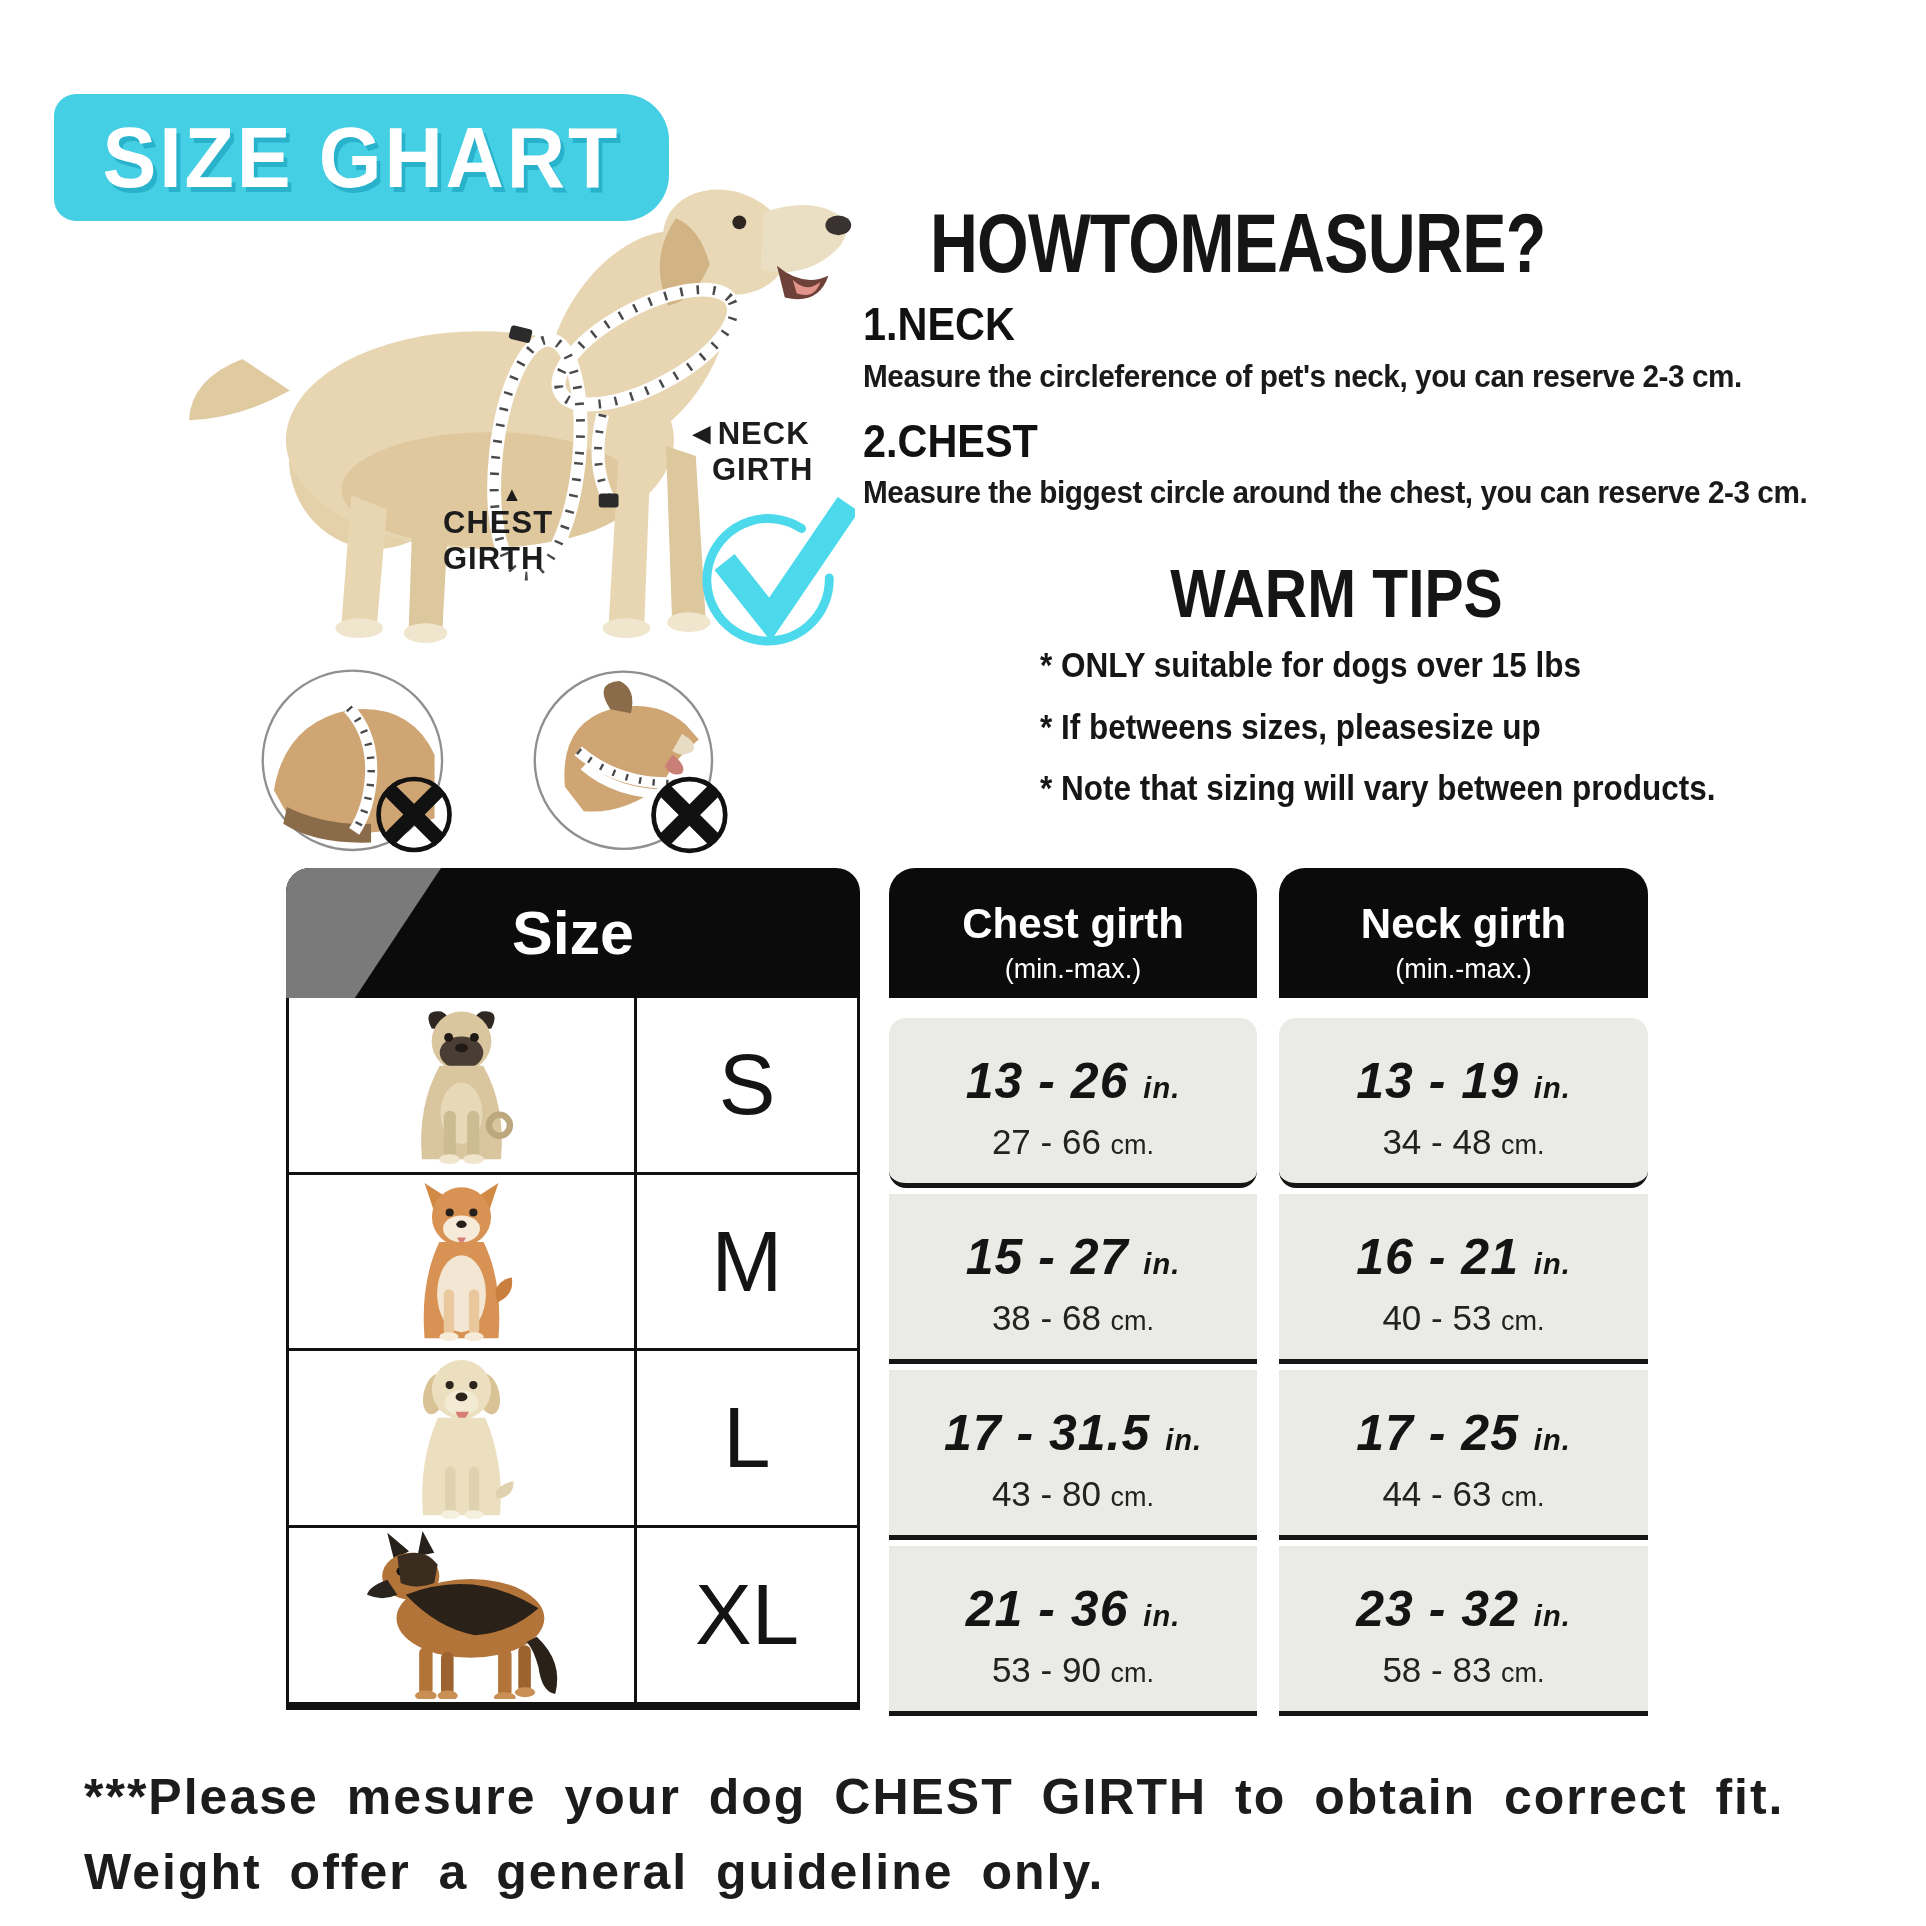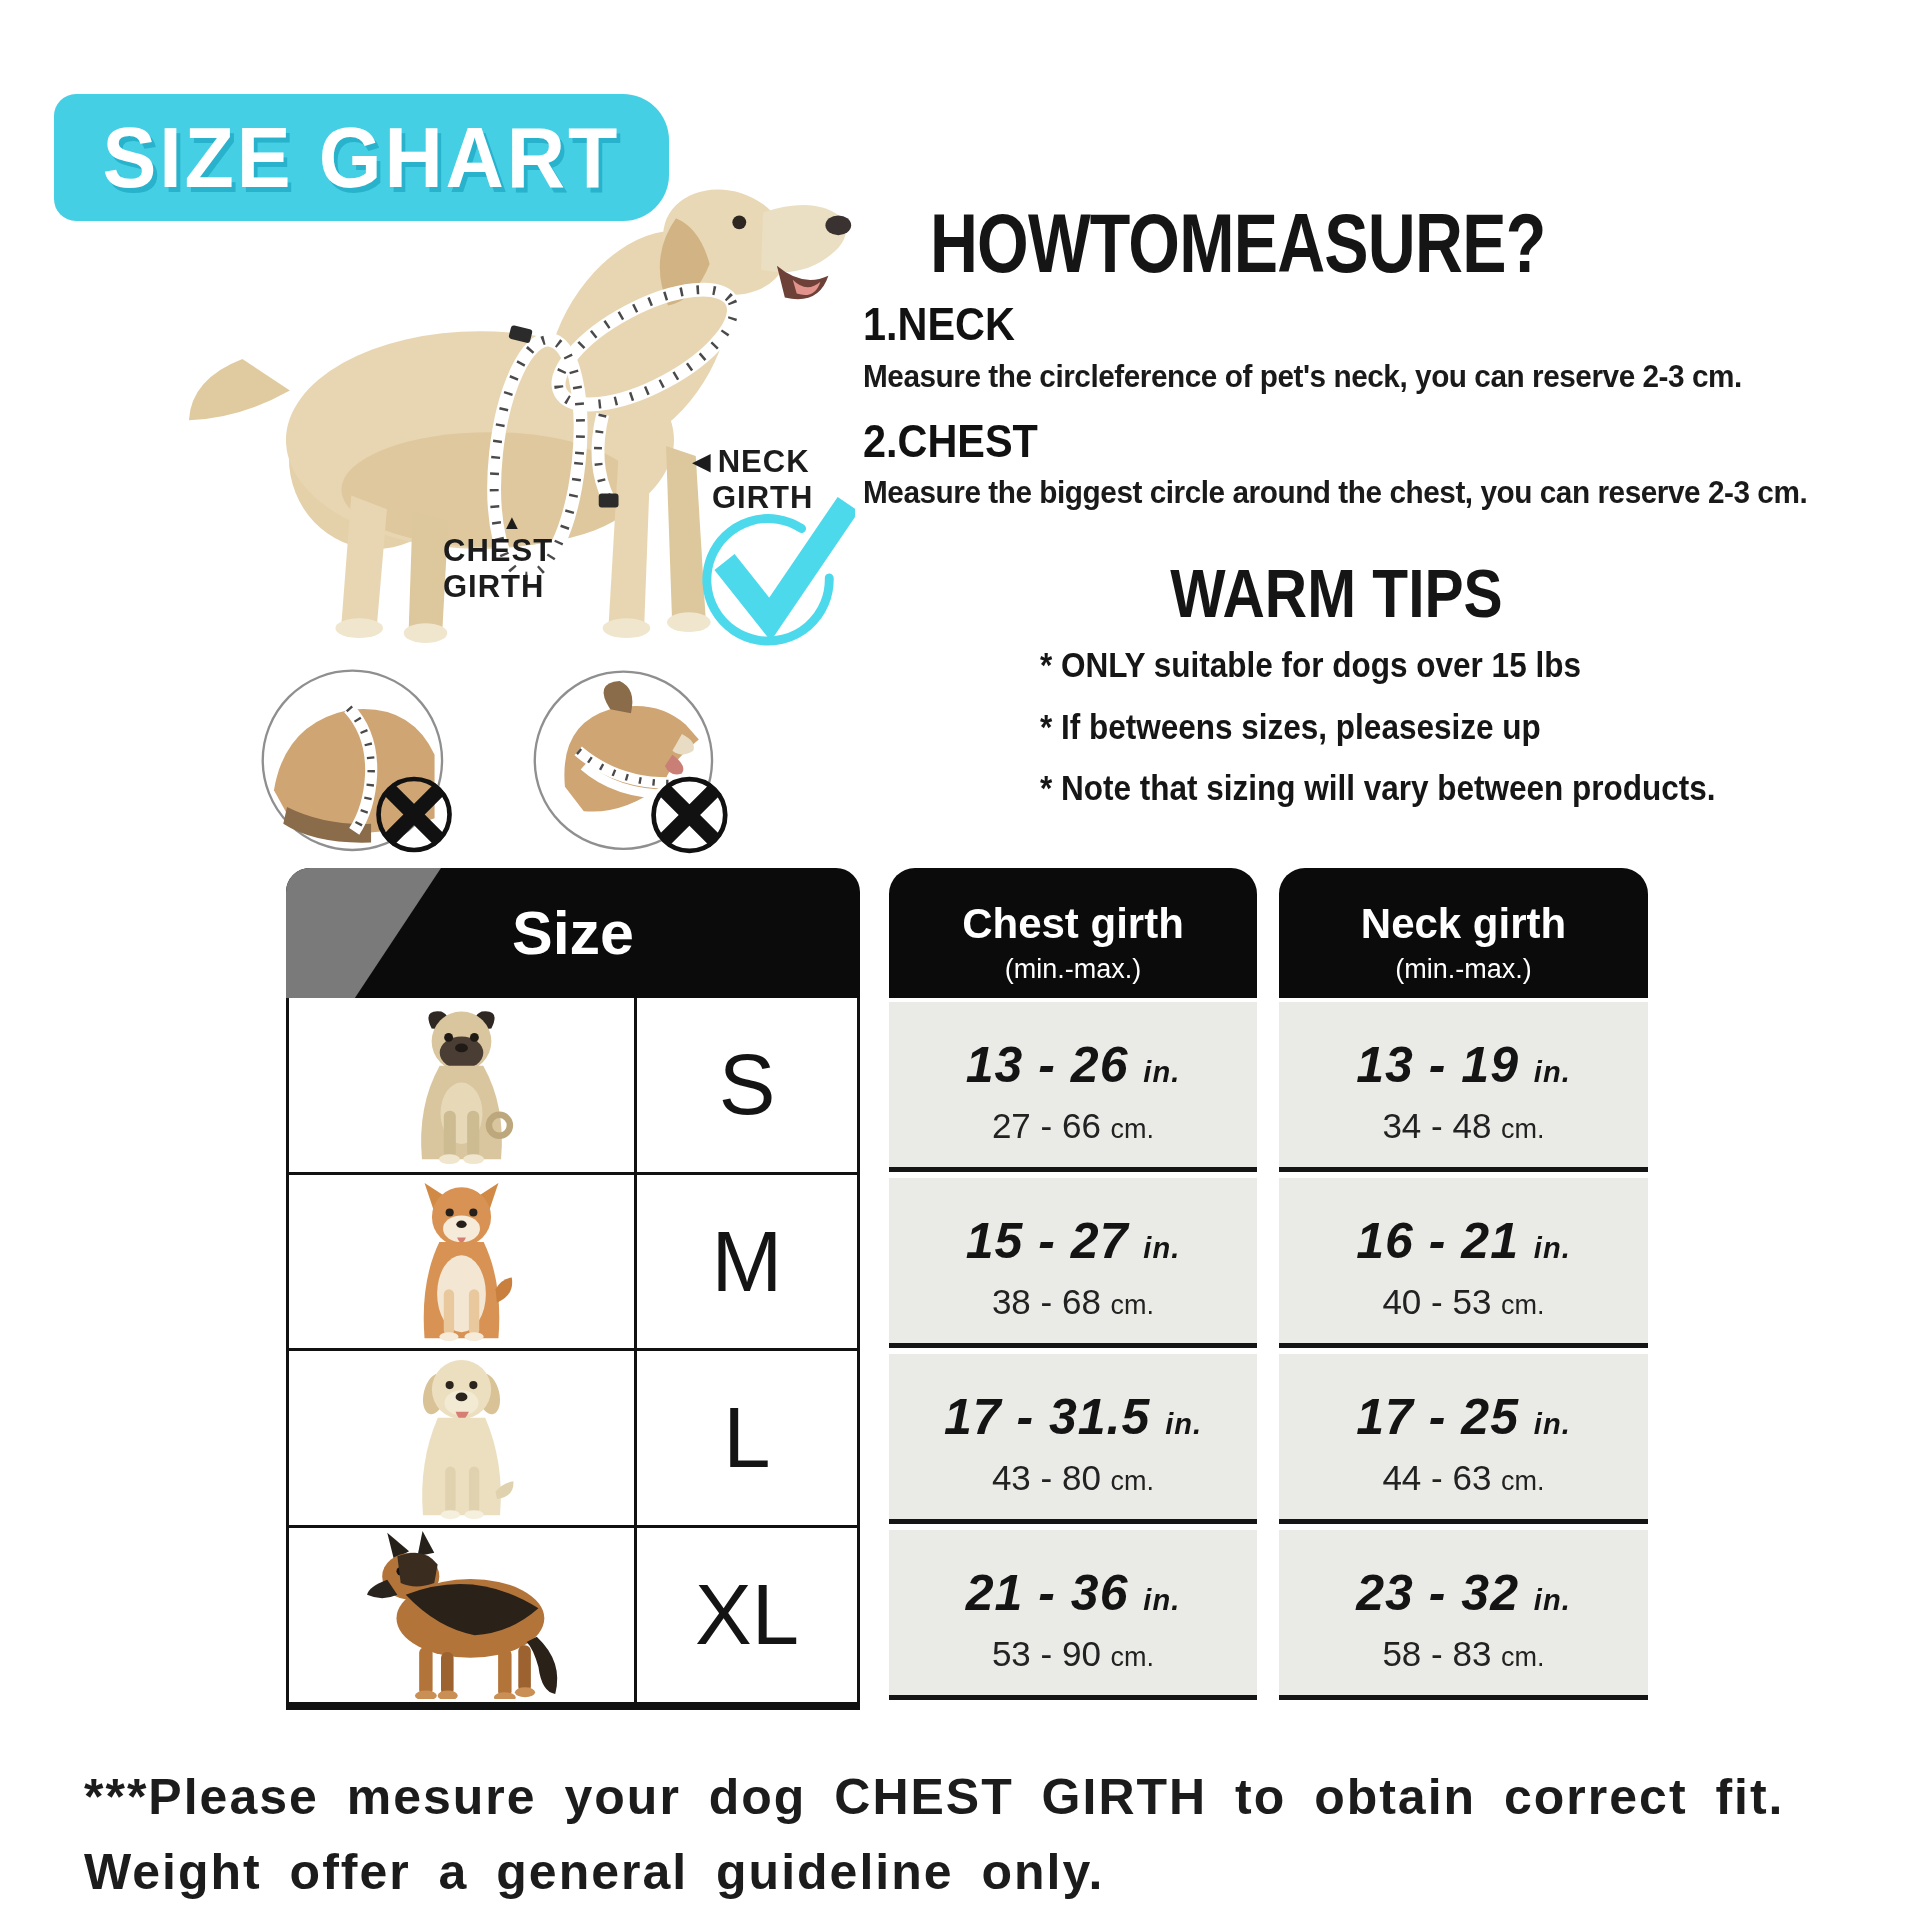--- a/index.html
+++ b/index.html
@@ -7,21 +7,21 @@
           font-family:"Liberation Sans", sans-serif;color:#111;}
   .abs{position:absolute;}
 
   
   .banner{left:54px;top:94px;width:615px;height:127px;background:#45cfe4;
           border-radius:22px 46px 46px 22px;display:flex;align-items:center;justify-content:center;}
   .banner span{font-size:85px;font-weight:bold;color:#ffffff;letter-spacing:3px;
                text-shadow:4px 5px 0 #28b2cb;transform:scaleX(.95);display:inline-block;}
 
   
-  .girth-label{font-size:31px;font-weight:bold;line-height:36px;color:#1c1c1c;letter-spacing:1px;margin-top:28px;}
+  .girth-label{font-size:31px;font-weight:bold;line-height:36px;color:#1c1c1c;letter-spacing:1px;}
   .neck-label{left:686px;top:416px;}
   .neck-label .l2{margin-left:26px;}
   .chest-label{left:443px;top:483px;}
   .chest-label .arrow{display:block;font-size:20px;margin-left:59px;line-height:22px;}
 
   
   .htm-heading{left:853px;top:196px;width:1000px;text-align:left;font-size:83px;font-weight:bold;
                color:#151515;white-space:nowrap;}
   .htm-heading span{display:inline-block;transform:scaleX(.8);letter-spacing:-1px;}
   .step-label{left:863px;font-size:46px;font-weight:bold;transform:scaleX(.9);transform-origin:left top;white-space:nowrap;}
@@ -51,21 +51,21 @@
   .letter-cell{flex:1;display:flex;align-items:center;justify-content:center;font-size:85px;font-weight:400;color:#141414;}
 
   
   .mtable{top:868px;}
   .chest-table{left:889px;width:368px;}
   .neck-table{left:1279px;width:369px;}
   .mtable .thead{height:130px;background:#0b0b0b;border-radius:26px 26px 0 0;color:#fff;text-align:center;}
   .mtable .thead .h1{font-size:42px;font-weight:bold;padding-top:32px;}
   .mtable .thead .h2{font-size:27px;margin-top:6px;}
   .vrow{height:165px;background:#eaeae6;border-bottom:5px solid #151515;margin-bottom:6px;text-align:center;}
-  .vrow.first{margin-top:4px;}
+  .vrow.first{margin-top:20px;border-radius:17px;}
   .vrow.last{margin-bottom:0;}
   .in-line{padding-top:34px;font-size:50px;font-weight:bold;font-style:italic;letter-spacing:1px;color:#141414;white-space:nowrap;}
   .in-line .unit{font-size:29px;}
   .cm-line{margin-top:12px;font-size:35px;color:#222;white-space:nowrap;}
   .cm-line .unit{font-size:27px;}
 
   
   .footnote{left:84px;top:1760px;font-size:50px;font-weight:bold;color:#1c1c1c;
             letter-spacing:2px;word-spacing:12px;line-height:75px;white-space:nowrap;}
 

